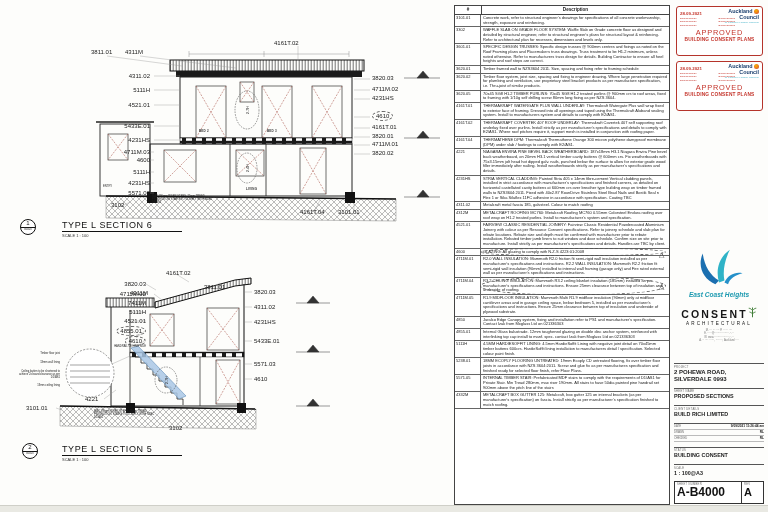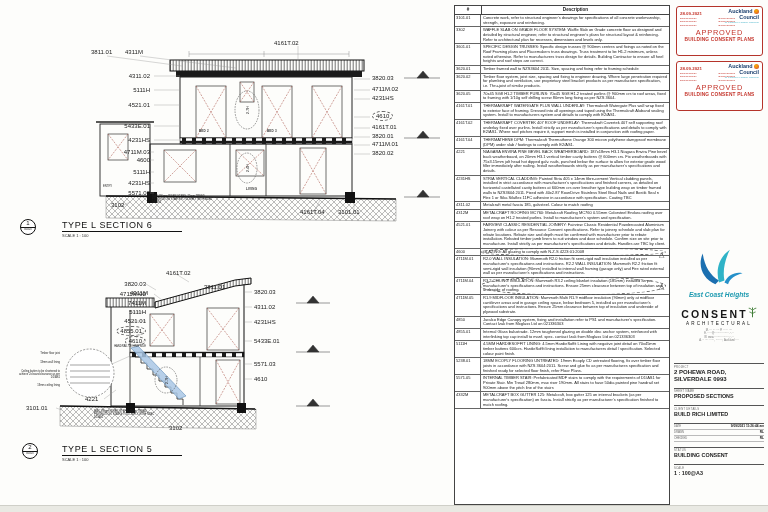--- a/index.html
+++ b/index.html
@@ -535,17 +535,27 @@
         </div>
     </div>
     <div class="block">
       <div class="lbl">STATUS</div>
       <div class="val sm">BUILDING CONSENT</div>
     </div>
     <div class="block">
       <div class="lbl">SCALE</div>
       <div class="val sm">1 : 100@A3</div>
     </div>
+    <div class="sheetbox">
+      <div class="sn">
+        <div class="lbl">SHEET NUMBER</div>
+        <div class="big">A-B4000</div>
+      </div>
+      <div class="rv">
+        <div class="lbl">REV</div>
+        <div class="big">A</div>
+      </div>
+    </div>
   </div>
 
 
   <div class="bottom-strip"></div>
 </div>
 
 </body></html>

